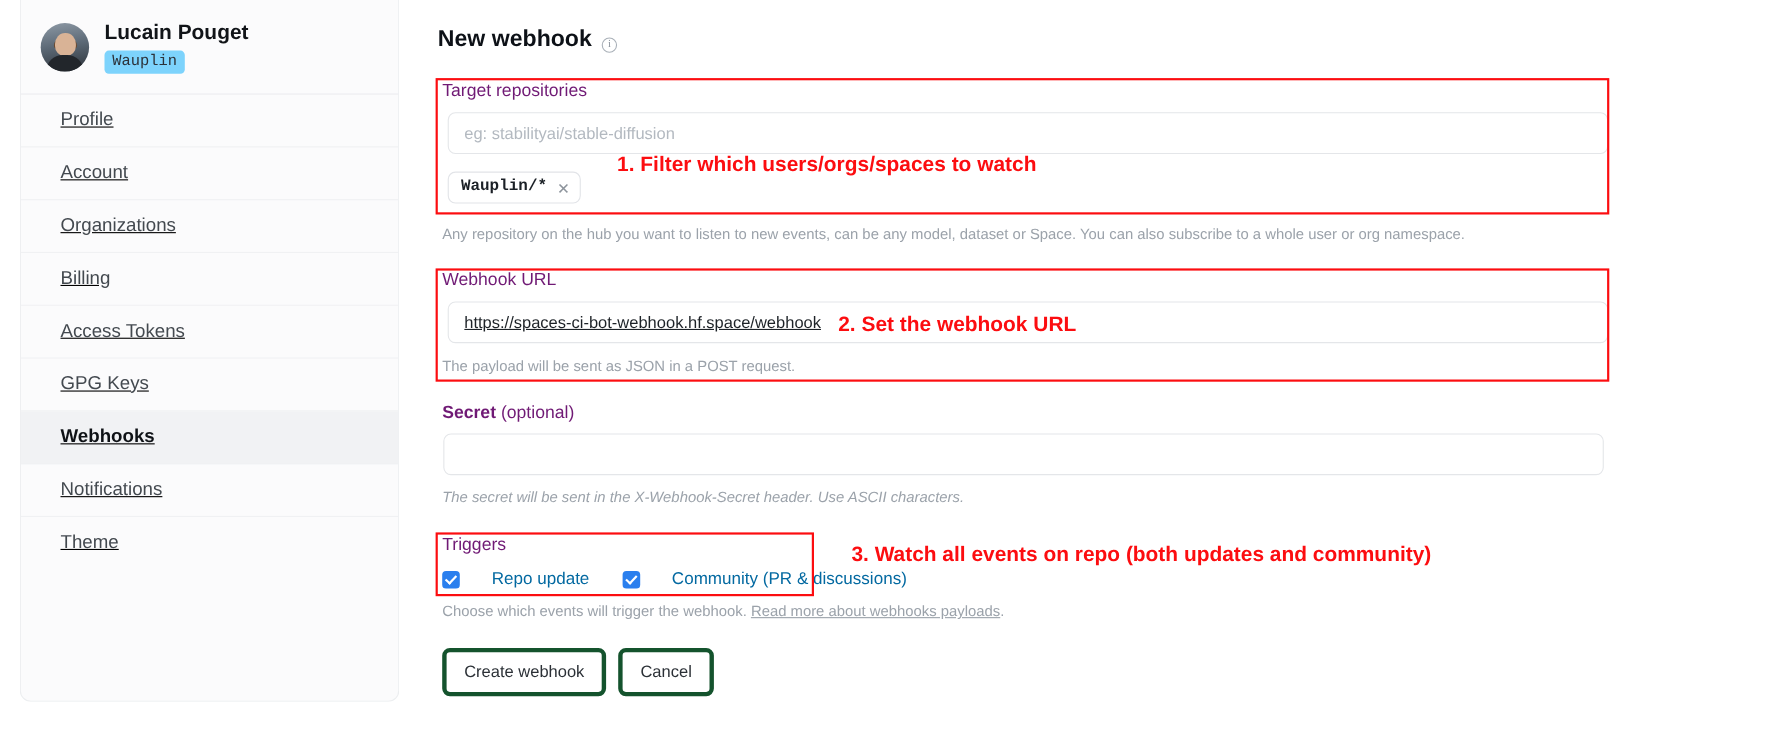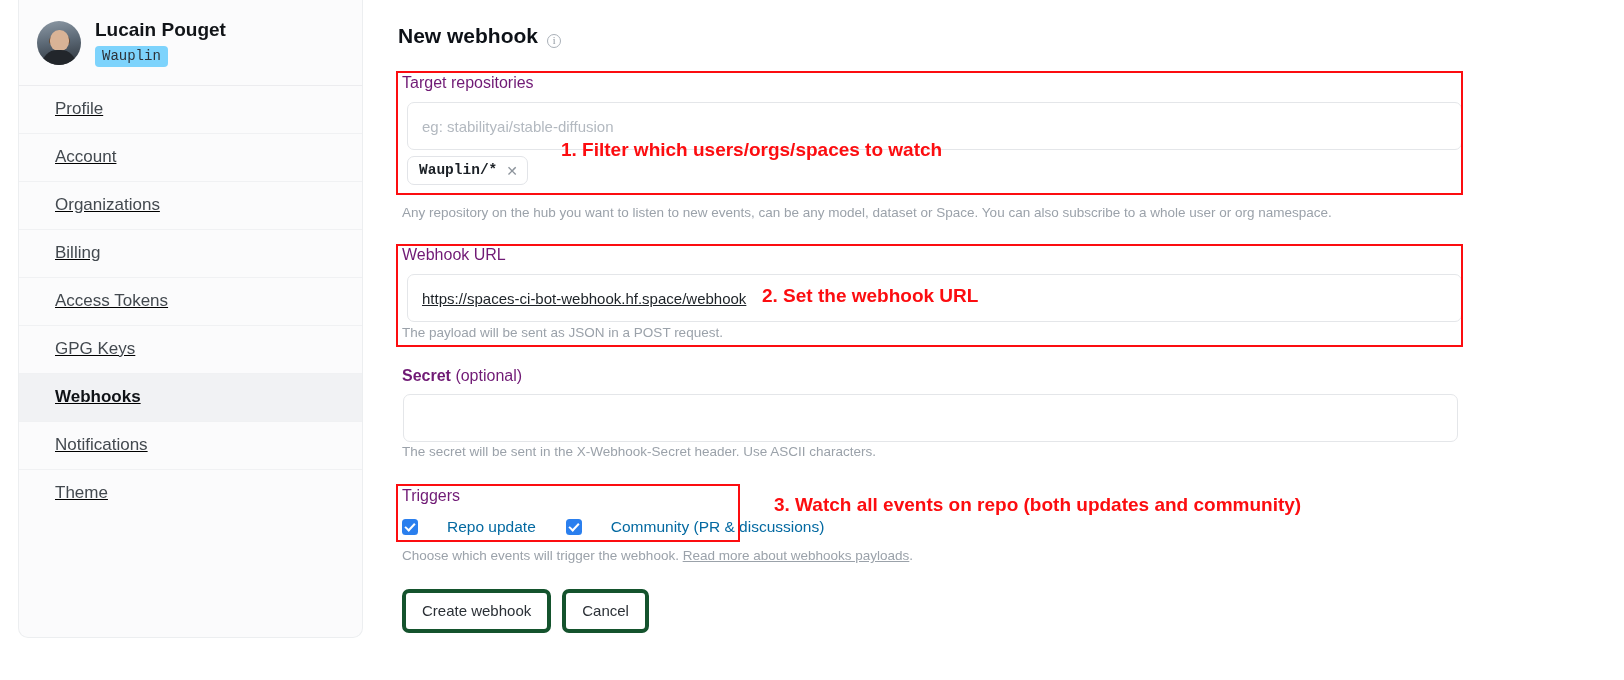--- a/index.html
+++ b/index.html
@@ -83,21 +83,21 @@
     border: 1.3px solid #a9b0b8; color: #8b939c;
     font-size: 10px; line-height: 12px; text-align: center;
     font-family: "Liberation Serif", serif;
   }
 
   .field-label { font-size: 16px; color: #701a75; }
   .help-text { font-size: 13.5px; color: #9ba2aa; }
   .help-text a { color: #9ba2aa; text-decoration: underline; }
 
   .text-input {
-    width: 1055px; height: 48px;
+    width: 1055px; height: 38px;
     border: 1px solid #e4e6e9; border-radius: 7px;
     background: #fff;
     font-size: 15px; color: #2a2f35;
     padding: 0 14px;
     font-family: "Liberation Sans", sans-serif;
     outline: none;
   }
   .text-input::placeholder { color: #b3b9c0; }
   .text-input.url-val { color: #1d2227; }
 
@@ -210,21 +210,21 @@
 
     <div class="abs help-text" style="left:4px; top:325px;">The payload will be sent as JSON in a POST request.</div>
 
     <div class="abs" style="left:4px; top:367px;">
       <span class="field-label" style="font-weight:bold;">Secret</span>
       <span class="field-label optional">(optional)</span>
     </div>
 
     <input class="text-input" type="text" style="position: absolute; left: 5px; top: 394px;" value="">
 
-    <div class="abs help-text" style="left:4px; top:444px;">The secret will be sent in the X-Webhook-Secret header. Use ASCII characters.</div>
+    <div class="abs help-text" style="left:4px; top:444px;font-style:italic;">The secret will be sent in the X-Webhook-Secret header. Use ASCII characters.</div>
 
     <div class="abs" style="left:4px; top:487px;">
       <span class="field-label">Triggers</span>
     </div>
 
     <div class="abs checkbox-row" style="left:4px; top:518px;">
       <span class="cb-item">
         <span class="cb"></span>
         <span class="cb-label">Repo update</span>
       </span>

